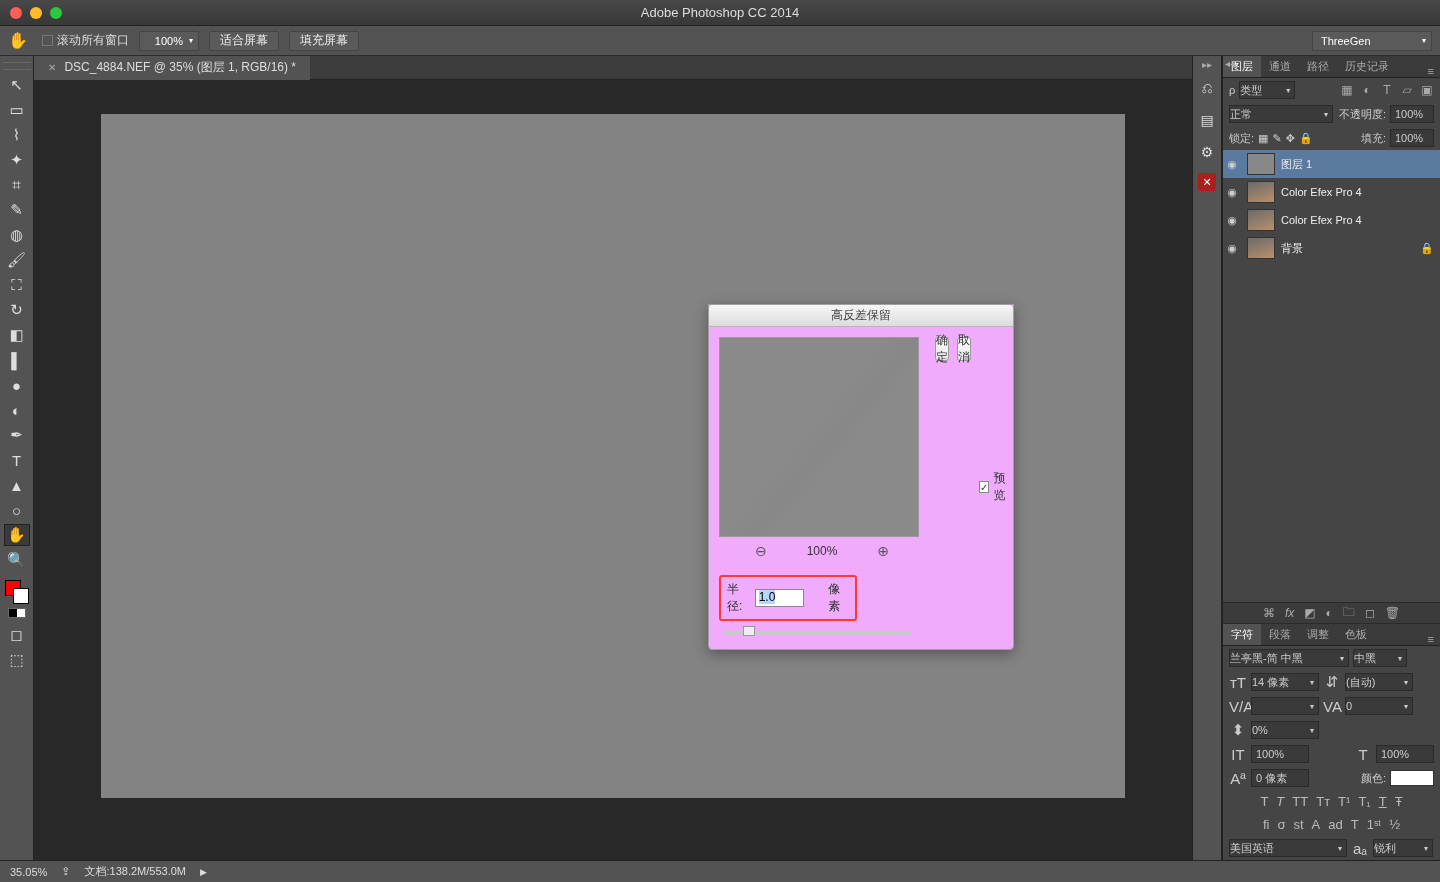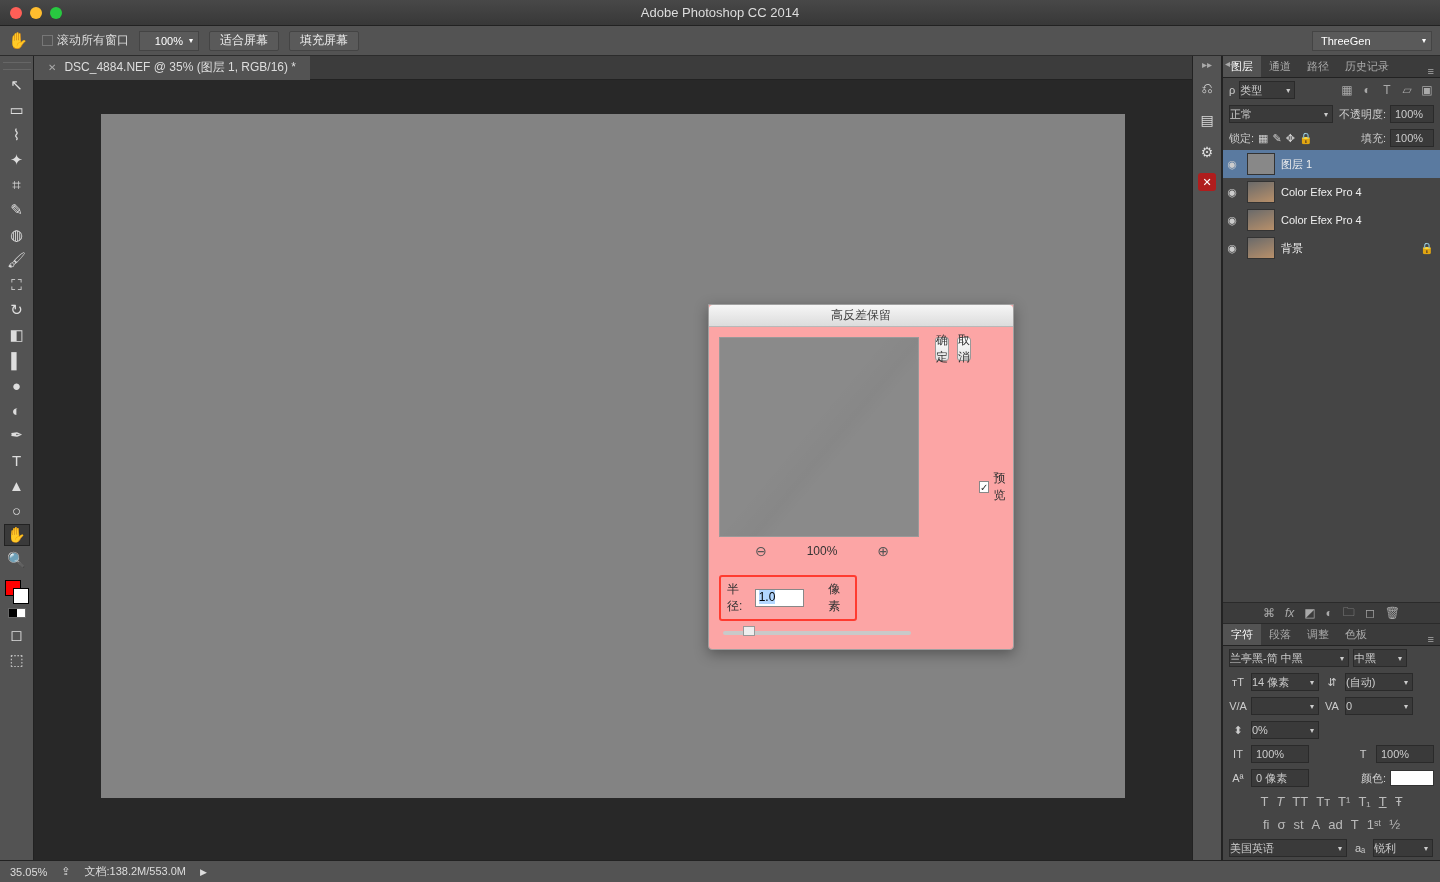--- a/index.html
+++ b/index.html
@@ -74,41 +74,41 @@
   .lock{ margin-left:auto; font-size:11px; color:#ccc;}
   .layerfoot{ height:22px; background:#3b3b3b; display:flex; align-items:center; justify-content:center; gap:10px; color:#aaa; font-size:12px; border-top:1px solid #2a2a2a; border-bottom:1px solid #2a2a2a;}
   .layerfoot span{cursor:default;}
 
   
   .status{ position:absolute; left:0; right:0; bottom:0; height:22px; background:#535353; border-top:1px solid #222; display:flex; align-items:center; padding:0 10px; gap:14px; color:#ddd; font-size:11px;}
   .status .share{font-size:11px;}
   .status .tri{font-size:9px;}
 
   
-  .dialog{ position:absolute; left:708px; top:304px; width:306px; background:#fca5a5; border:1px solid #a0a0a0; box-shadow:0 4px 14px rgba(0,0,0,.35); color:#333; font-size:12px; border-radius:0 0 4px 4px;}
+  .dialog{ position:absolute; left:708px; top:304px; width:306px; background:#f0abfc; border:1px solid #a0a0a0; box-shadow:0 4px 14px rgba(0,0,0,.35); color:#333; font-size:12px; border-radius:0 0 4px 4px;}
   .dialog .dtitle{ height:22px; background:linear-gradient(#f6f6f6,#dcdcdc); border-bottom:1px solid #b8b8b8; display:flex; align-items:center; justify-content:center; color:#444; font-size:12px; border-radius:4px 4px 0 0;}
   .dialog .dbody{ display:flex; padding:10px 12px 14px 10px;}
   .dleft{ width:206px;}
   .preview{ width:200px; height:200px; background:#8c8c8c; border:1px solid #999; margin-bottom:6px; position:relative;}
   .preview::before{content:"";position:absolute;inset:0;background:linear-gradient(130deg,rgba(0,0,0,.015) 45%,rgba(0,0,0,.035) 55%,rgba(0,0,0,.015) 60%);}
   .zoomrow{ display:flex; align-items:center; justify-content:center; gap:40px; margin-bottom:16px;}
   .zg{font-size:14px; color:#555;}
   .radiusrow{ display:flex; align-items:center; gap:4px; border:2px solid #ff3b30; padding:4px 6px; border-radius:3px; width:138px;}
   .rinput{ width:56px; height:18px; border:1px solid #888; background:#fff; padding:0 3px; font-size:12px; color:#000;}
   .rinput .seltext{background:#b3d7ff;}
   .unit{margin-left:20px;}
   .slider{ width:188px; height:4px; background:#c9c9c9; position:relative; margin:10px 0 0 4px; border-radius:2px;}
   .slider .hn{position:absolute;left:20px;top:-5px;width:12px;height:10px;background:#eee;border:1px solid #999;}
   .dright{ width:72px; padding-left:10px; display:flex; gap:8px;}
   .dbtn{ height:24px; border:1px solid #999; background:linear-gradient(#fefefe,#e4e4e4); border-radius:3px; display:flex; align-items:center; justify-content:center; font-size:12px; color:#333;}
   .dchk{ display:flex; align-items:center; gap:4px; margin-top:2px;}
   .dcbox{width:12px;height:12px;background:#fff;border:1px solid #888;display:flex;align-items:center;justify-content:center;font-size:10px;color:#333;}
 
   .charpanel .row{flex-wrap:wrap;}
-  .tt{font-size:11px;color:#ccc; width:18px; text-align:center;}
+  .tt{font-size:15px;color:#ccc; width:18px; text-align:center;}
   .tstrip{display:flex;gap:8px;justify-content:center;padding:4px 0;color:#bbb;font-size:13px;}
 </style>
 </head>
 <body>
 
 <div class="titlebar">
   <div class="traffic">
     <div class="tl red"></div>
     <div class="tl yel"></div>
     <div class="tl grn"></div>

